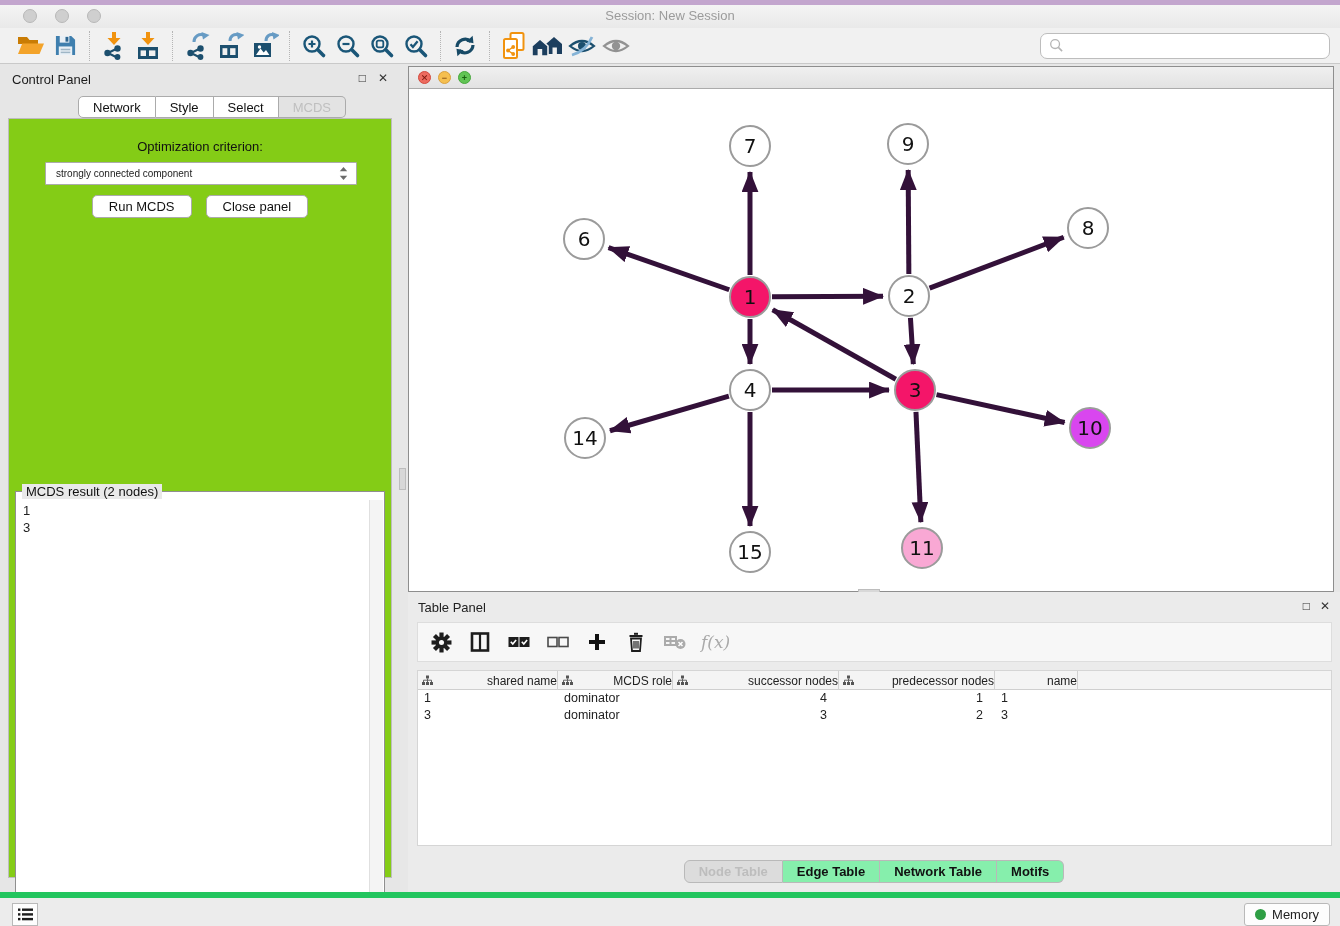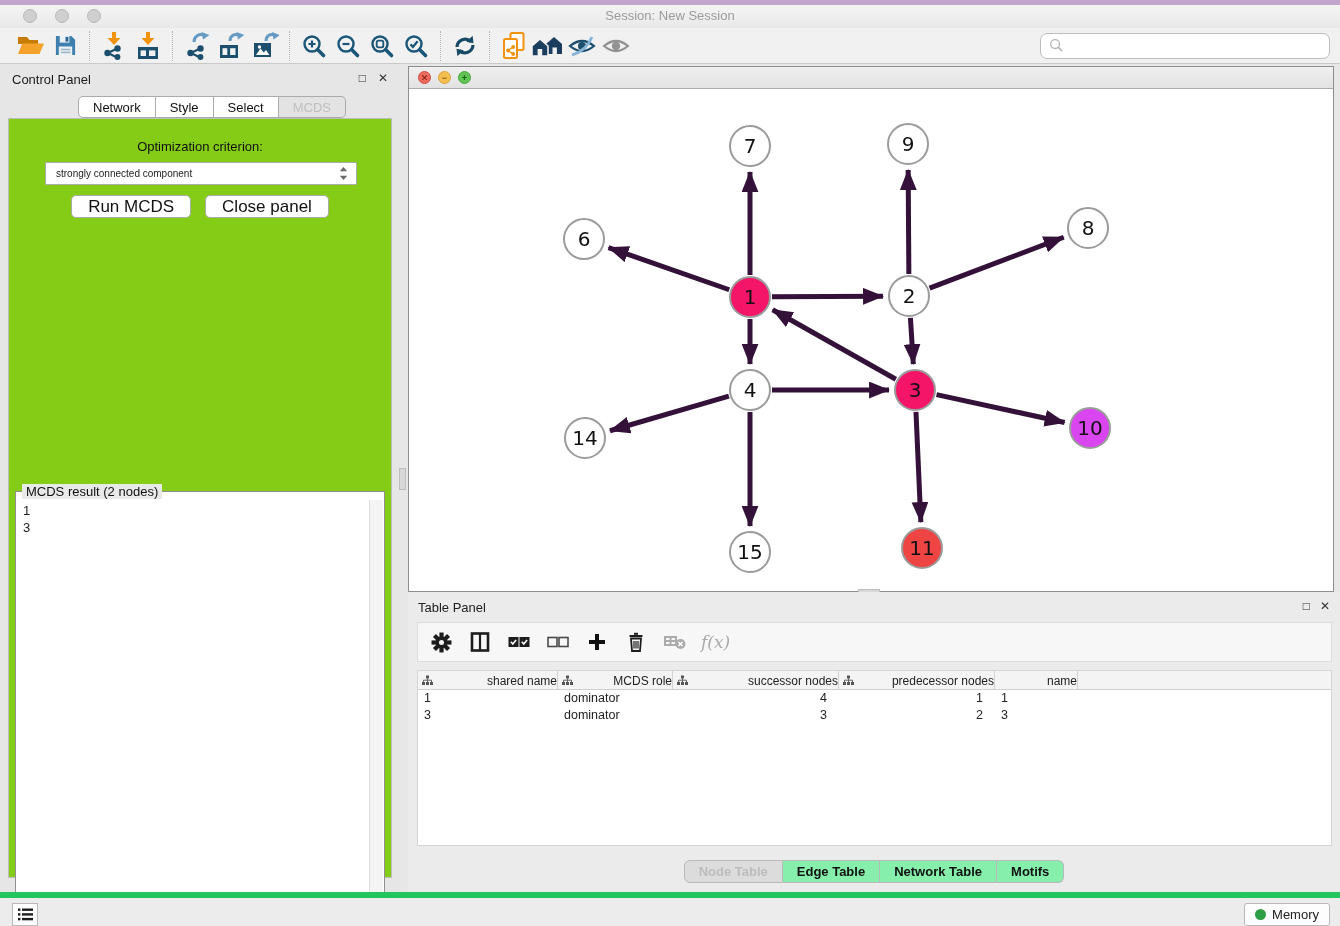--- a/index.html
+++ b/index.html
@@ -28,21 +28,21 @@
   .ctabs { position:absolute; left:78px; top:32px; display:flex; }
   .ctab { height:22px; padding:0 14px; background:#fff; border:1px solid #ABABAB; border-left:none; font-size:13px; display:flex; align-items:center; color:#111; }
   .ctab:first-child { border-left:1px solid #ABABAB; border-radius:5px 0 0 5px; }
   .ctab:last-child { border-radius:0 5px 5px 0; }
   .ctab.active { background:#E3E3E3; color:#BFBFBF; }
   .cp-body { position:absolute; left:8px; top:54px; width:384px; height:760px; background:#84cc16; border:1px solid #BDBDBD; }
   .opt-label { position:absolute; left:0; right:0; top:20px; text-align:center; font-size:13px; color:#111; }
   .dropdown { position:absolute; left:36px; top:43px; width:312px; height:23px; background:#fff; border:1px solid #ABABAB; border-radius:1px; display:flex; align-items:center; padding:0 8px 0 10px; font-size:10px; }
   .dropdown .dval { flex:1; }
   .btn-row { position:absolute; left:0; right:0; top:76px; display:flex; justify-content:center; gap:14px; }
-  .pbtn { height:23px; padding:0 16px; background:#fff; border:1px solid #ABABAB; border-radius:5px; font-size:17px; display:flex; align-items:center; color:#111; }
+  .pbtn { height:23px; padding:0 16px; background:#fff; border:1px solid #ABABAB; border-radius:5px; font-size:13px; display:flex; align-items:center; color:#111; }
   .result-box { position:absolute; left:6px; top:372px; width:370px; height:447px; border:1px solid #8F8F8F; background:#fff; }
   .result-legend { position:absolute; left:6px; top:-8px; background:#E9E9E9; padding:0 4px; font-size:13px; color:#111; }
   .result-list { position:absolute; left:1px; top:8px; bottom:1px; right:15px; background:#fff; padding:2px 0 0 6px; font-size:13px; line-height:17px; overflow:hidden; }
   .result-scroll { position:absolute; top:8px; bottom:1px; right:1px; width:14px; background:#F4F4F4; border-left:1px solid #E0E0E0; }
 
   
   .net-window { position:absolute; left:408px; top:66px; width:926px; height:526px; background:#fff; border:1px solid #8E8E8E; }
   .net-titlebar { position:relative; height:22px; background:linear-gradient(#F0F0F0,#E2E2E2); border-bottom:1px solid #ABABAB; }
   .net-title { position:absolute; left:0; right:0; top:3px; text-align:center; font-size:13px; color:#111; }
   .tlight { position:absolute; top:4px; width:13px; height:13px; border-radius:50%; font-size:9px; font-weight:bold; display:flex; align-items:center; justify-content:center; }
@@ -310,21 +310,21 @@
         <div class="gnode" style="left: 478px; top: 34px; background: rgb(255, 255, 255); border-color: rgb(155, 155, 155);">9</div>
         <div class="gnode" style="left: 154px; top: 129px; background: rgb(255, 255, 255); border-color: rgb(155, 155, 155);">6</div>
         <div class="gnode" style="left: 658px; top: 118px; background: rgb(255, 255, 255); border-color: rgb(155, 155, 155);">8</div>
         <div class="gnode" style="left: 320px; top: 187px; background: rgb(244, 21, 105); border-color: rgb(155, 155, 155);">1</div>
         <div class="gnode" style="left: 479px; top: 186px; background: rgb(255, 255, 255); border-color: rgb(155, 155, 155);">2</div>
         <div class="gnode" style="left: 320px; top: 280px; background: rgb(255, 255, 255); border-color: rgb(155, 155, 155);">4</div>
         <div class="gnode" style="left: 485px; top: 280px; background: rgb(244, 21, 105); border-color: rgb(155, 155, 155);">3</div>
         <div class="gnode" style="left: 155px; top: 328px; background: rgb(255, 255, 255); border-color: rgb(155, 155, 155);">14</div>
         <div class="gnode" style="left: 660px; top: 318px; background: #d946ef; border-color: rgb(155, 155, 155);">10</div>
         <div class="gnode" style="left: 320px; top: 442px; background: rgb(255, 255, 255); border-color: rgb(155, 155, 155);">15</div>
-        <div class="gnode" style="left: 492px; top: 438px; background: #ef4444; border-color: rgb(155, 155, 155);">11</div>
+        <div class="gnode" style="left: 492px; top: 438px; background: #f9a8d4; border-color: rgb(155, 155, 155);">11</div>
       </div>
   </div>
 </div>
 <div class="grip" style="left:399px; top:468px; width:7px; height:22px;"></div>
 <div class="grip" style="left:858px; top:589px; width:22px; height:6px;"></div>
 
 <div class="table-panel">
   <div class="tp-header">
     <span class="tp-title">Table Panel</span>
     <span class="win-mini" style="right:30px">□</span>

